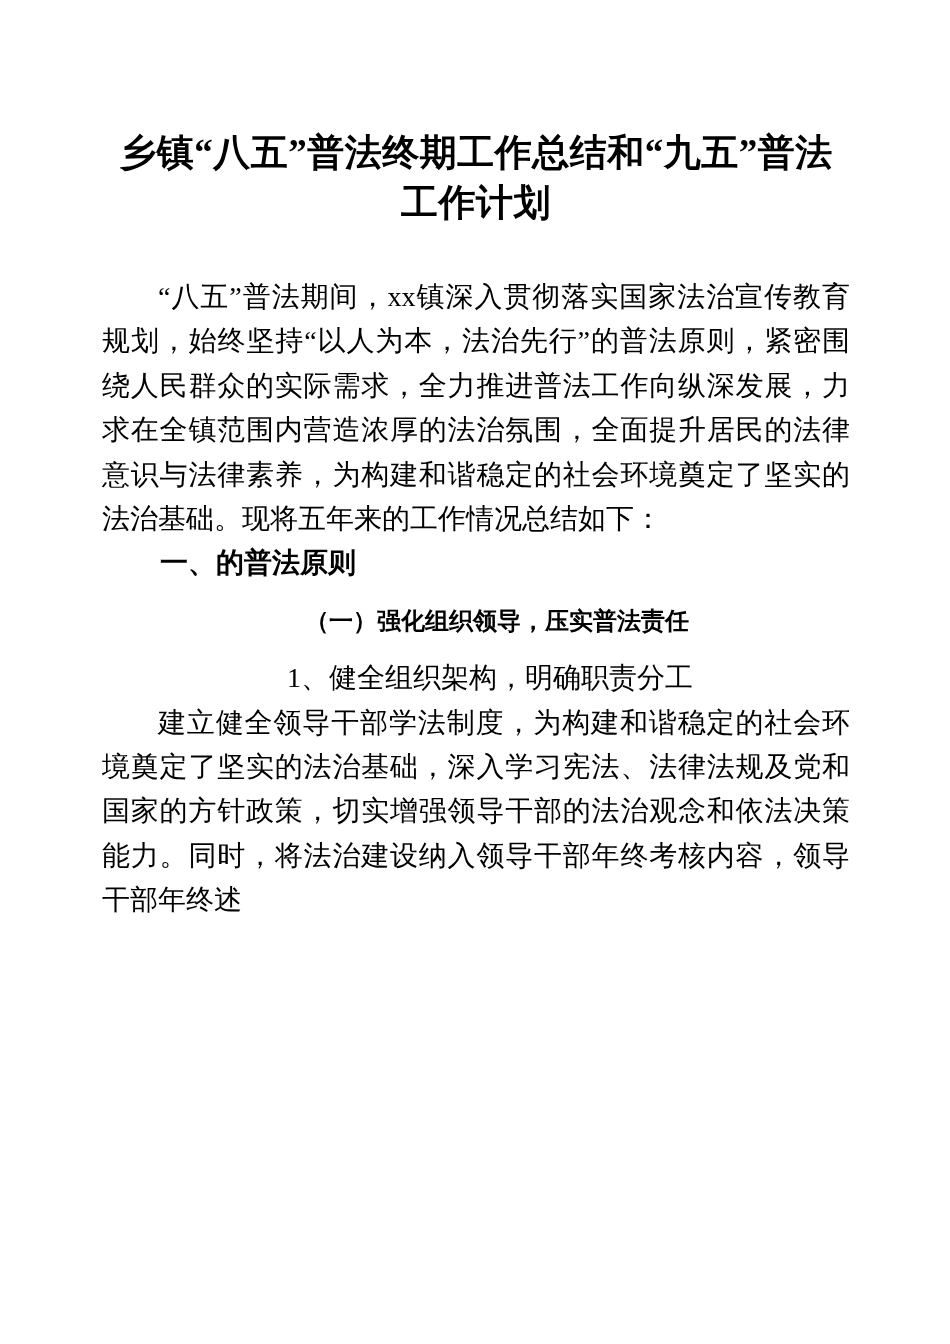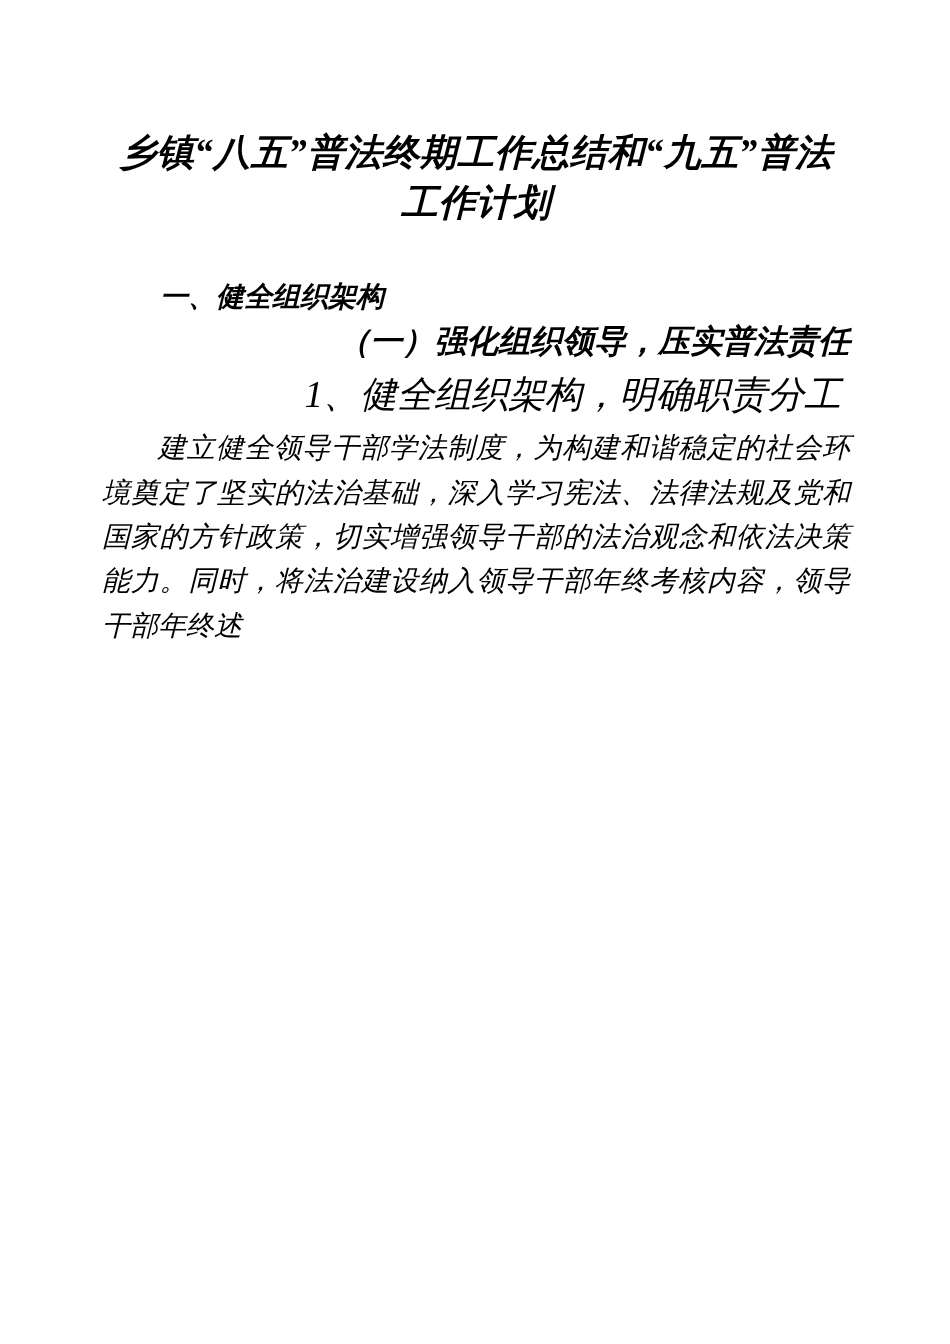--- a/index.html
+++ b/index.html
@@ -9,21 +9,20 @@
   }
   .page {
     position: relative;
     width: 950px;
     height: 1344px;
     box-sizing: border-box;
     background: #ffffff;
     color: #000000;
     padding: 128px 100px 0 102px;
     overflow: hidden;
-    font-style: italic;
   }
   .doc-title {
     margin: 0 0 47px 0;
     font-family: "Liberation Serif", serif;
     font-weight: 700;
     font-size: 37px;
     line-height: 50px;
     text-align: center;
     letter-spacing: 0.5px;
   }
@@ -41,49 +40,50 @@
   .sec-heading {
     margin: 0;
     font-family: "Liberation Sans", sans-serif;
     font-weight: 700;
     font-size: 28px;
     line-height: 44.4px;
     text-indent: 58px;
     text-align: left;
   }
   .sub-heading {
+    margin: 13px;
+    font-family: "Liberation Serif", serif;
+    font-weight: 600;
+    font-size: 24px;
+    line-height: 44.4px;
+    text-indent: 42px;
+    text-align: center;
+  }
+  .num-heading {
     margin: 0;
     font-family: "Liberation Serif", serif;
-    font-weight: 600;
-    font-size: 32px;
-    line-height: 44.4px;
-    text-indent: 42px;
-    text-align: right;
-  }
-  .num-heading {
-    margin: 9px;
-    font-family: "Liberation Serif", serif;
     font-weight: 400;
-    font-size: 37px;
+    font-size: 28px;
     line-height: 44.4px;
     text-indent: 28px;
-    text-align: right;
+    text-align: center;
   }
 </style>
 </head>
 <body>
 
 <div class="page">
 
   <h1 class="doc-title">乡镇“八五”普法终期工作总结和“九五”普法工作计划</h1>
 
   <div class="doc-body">
 
+    <p class="para">“八五”普法期间，xx镇深入贯彻落实国家法治宣传教育规划，始终坚持“以人为本，法治先行”的普法原则，紧密围绕人民群众的实际需求，全力推进普法工作向纵深发展，力求在全镇范围内营造浓厚的法治氛围，全面提升居民的法律意识与法律素养，为构建和谐稳定的社会环境奠定了坚实的法治基础。现将五年来的工作情况总结如下：</p>
 
-    <h2 class="sec-heading">一、健全组织架构</h2>
+    <h2 class="sec-heading">一、的普法原则</h2>
 
     <h3 class="sub-heading">（一）强化组织领导，压实普法责任</h3>
 
     <h4 class="num-heading">1、健全组织架构，明确职责分工</h4>
 
 
 
     <p class="para">建立健全领导干部学法制度，为构建和谐稳定的社会环境奠定了坚实的法治基础，深入学习宪法、法律法规及党和国家的方针政策，切实增强领导干部的法治观念和依法决策能力。同时，将法治建设纳入领导干部年终考核内容，领导干部年终述</p>
 
   </div>

